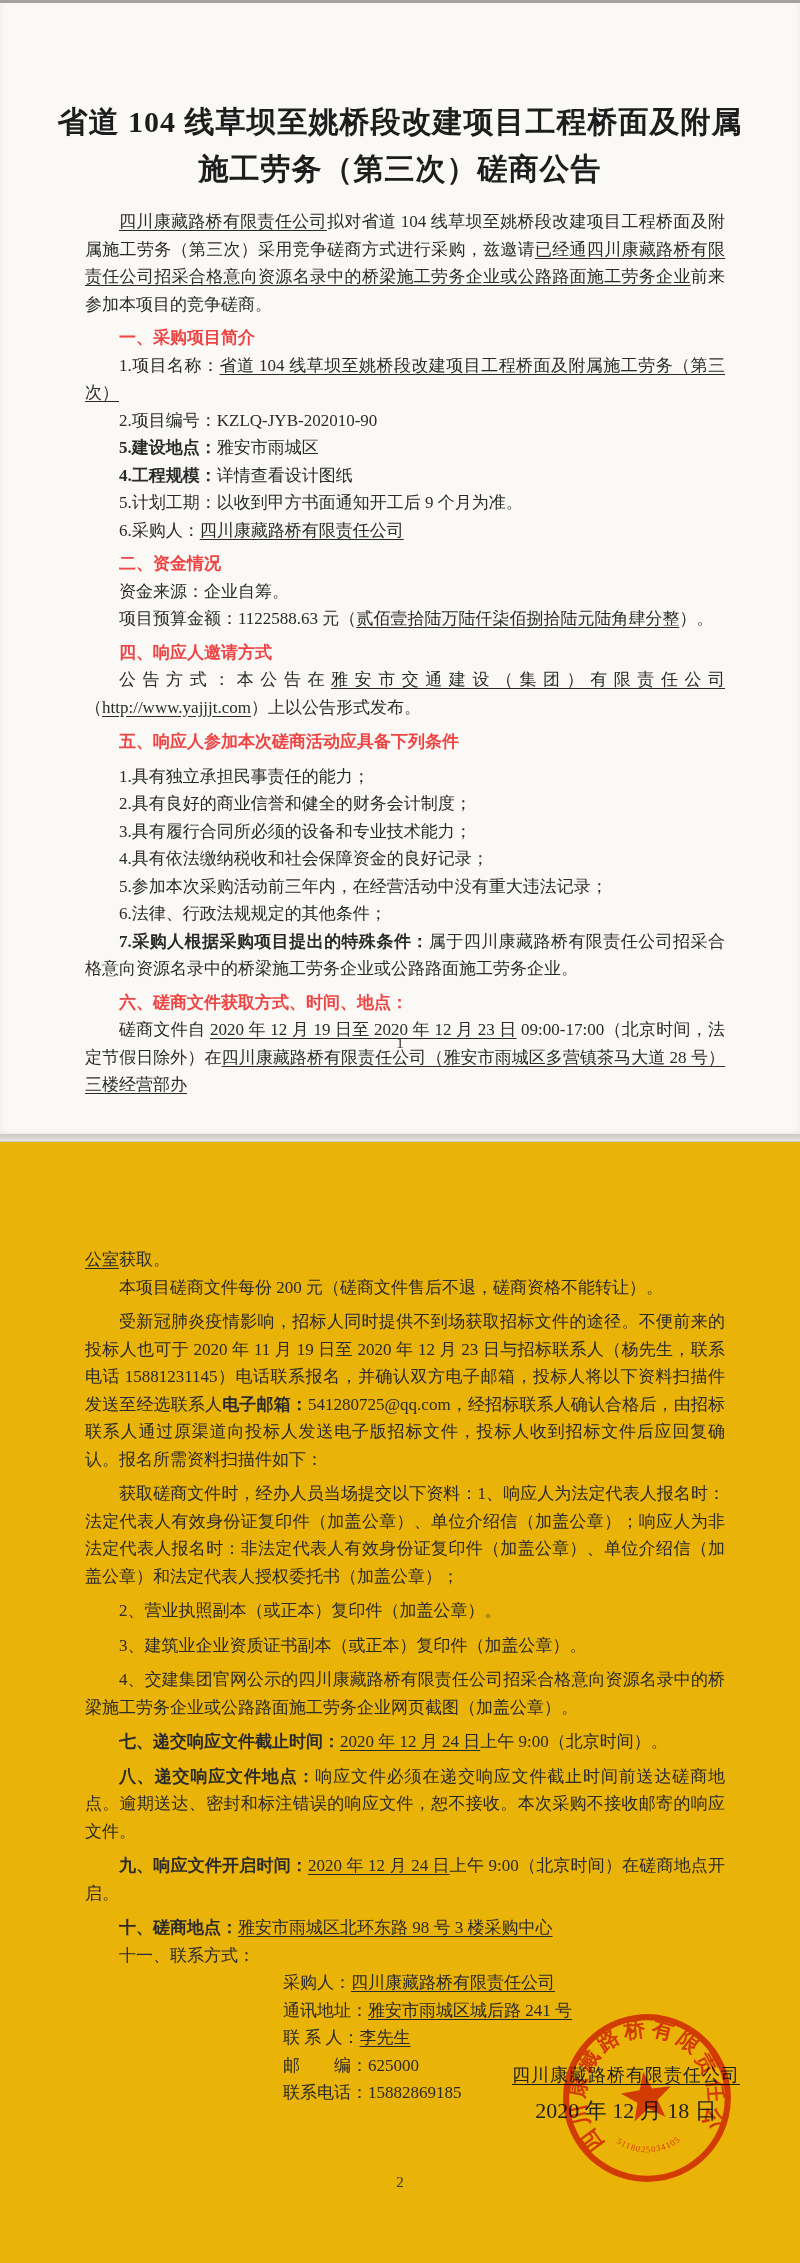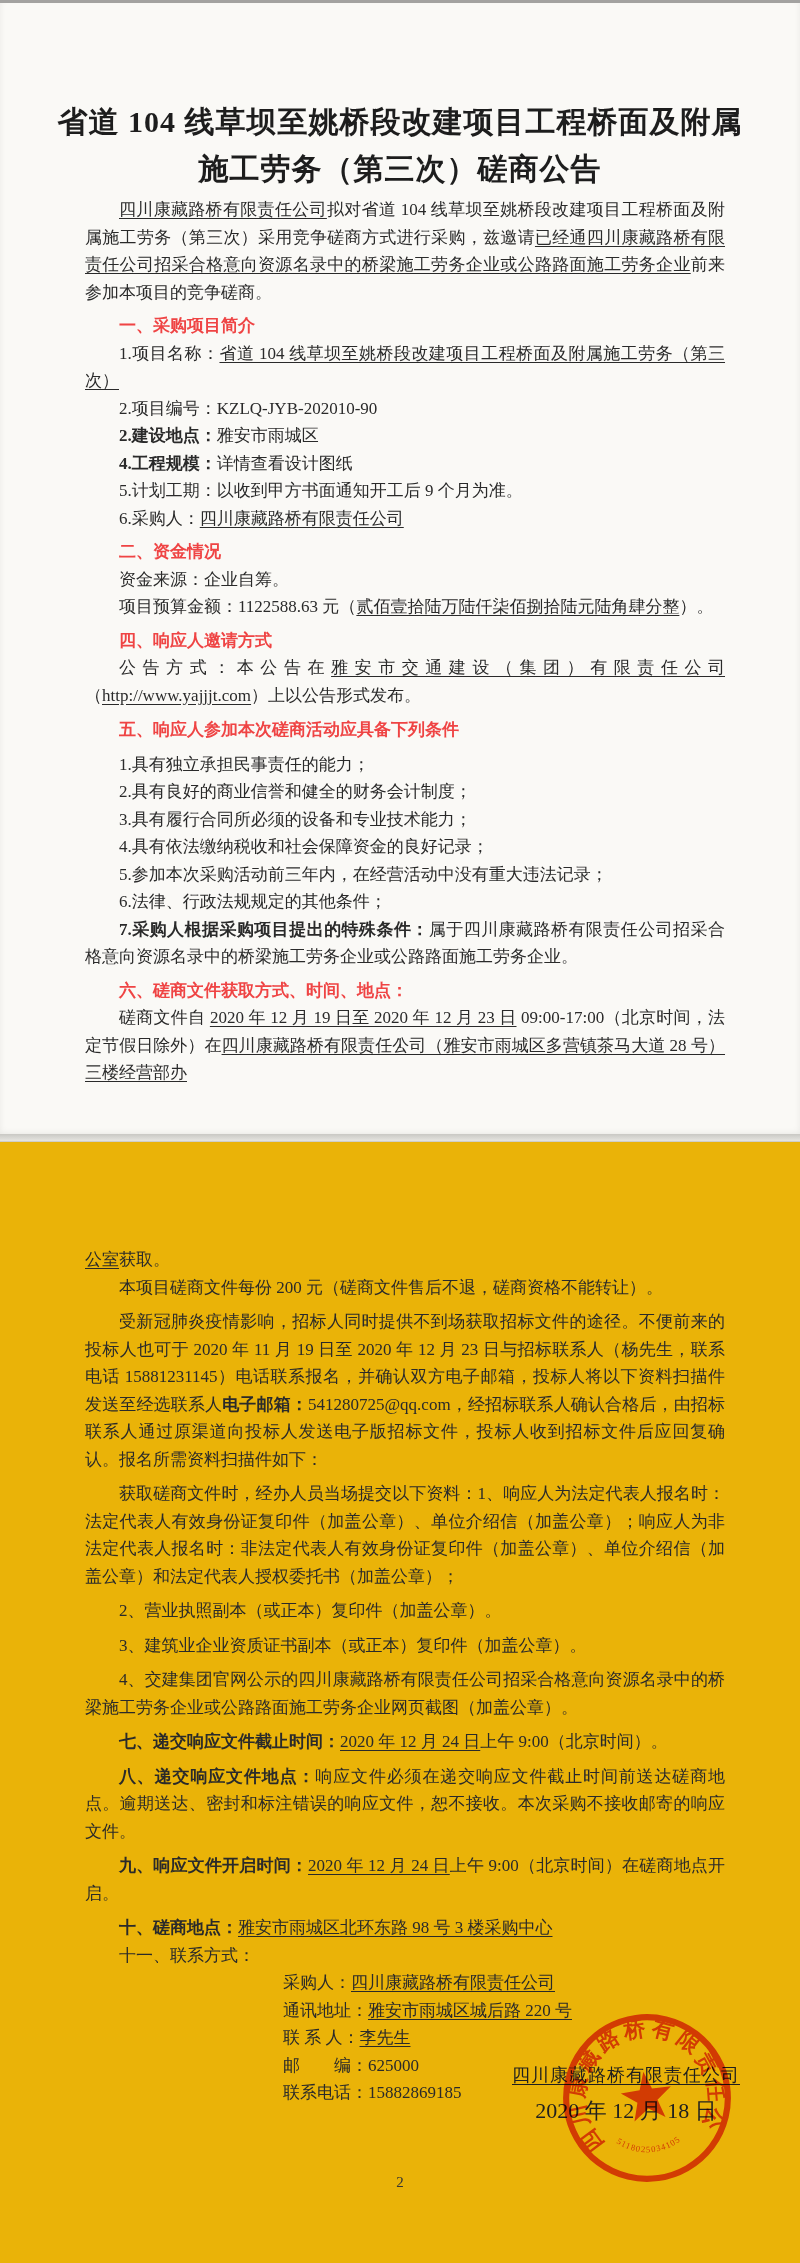--- a/index.html
+++ b/index.html
@@ -30,21 +30,21 @@
     margin:95px 50px 0 50px;
     text-align:center;
     font-size:30px;
     font-weight:bold;
     line-height:47px;
     letter-spacing:1px;
     color:#1d1d1d;
   }
   .title .tline { display:block; }
   .body {
-    margin:4px 75px 0 85px;
+    margin:16px 75px 0 85px;
     font-size:17px;
     line-height:27.5px;
     text-align:justify;
     color:#2a2a2a;
   }
   .page2 .body { margin-top:104px; }
   .para { margin:0; }
   .s-indent  { text-indent:2em; }
   .s-heading { text-indent:2em; font-weight:bold; margin-top:6px; color:#ef4444; }
   .s-flush   { text-indent:0; }
@@ -80,21 +80,21 @@
   <div class="page page1">
     <h1 class="title">
       <span class="tline">省道 104 线草坝至姚桥段改建项目工程桥面及附属</span>
       <span class="tline">施工劳务（第三次）磋商公告</span>
     </h1>
     <div class="body">
         <p class="para s-indent"><span class="u">四川康藏路桥有限责任公司</span><span class="">拟对省道 104 线草坝至姚桥段改建项目工程桥面及附属施工劳务（第三次）采用竞争磋商方式进行采购，兹邀请</span><span class="u">已经通四川康藏路桥有限责任公司招采合格意向资源名录中的桥梁施工劳务企业或公路路面施工劳务企业</span><span class="">前来参加本项目的竞争磋商。</span></p>
         <p class="para s-heading"><span class="b ">一、采购项目简介</span></p>
         <p class="para s-indent"><span class="">1.项目名称：</span><span class="u">省道 104 线草坝至姚桥段改建项目工程桥面及附属施工劳务（第三次）</span></p>
         <p class="para s-indent"><span class="">2.项目编号：KZLQ-JYB-202010-90</span></p>
-        <p class="para s-indent"><span class="b ">2.建设地点：</span><span class="">雅安市雨城区</span></p>
+        <p class="para s-indent"><span class="b ">5.建设地点：</span><span class="">雅安市雨城区</span></p>
         <p class="para s-indent"><span class="b ">4.工程规模：</span><span class="">详情查看设计图纸</span></p>
         <p class="para s-indent"><span class="">5.计划工期：以收到甲方书面通知开工后 9 个月为准。</span></p>
         <p class="para s-indent"><span class="">6.采购人：</span><span class="u">四川康藏路桥有限责任公司</span></p>
         <p class="para s-heading"><span class="b ">二、资金情况</span></p>
         <p class="para s-indent"><span class="">资金来源：企业自筹。</span></p>
         <p class="para s-indent"><span class="">项目预算金额：1122588.63 元（</span><span class="u">贰佰壹拾陆万陆仟柒佰捌拾陆元陆角肆分整</span><span class="">）。</span></p>
         <p class="para s-heading"><span class="b ">四、响应人邀请方式</span></p>
         <p class="para s-indent"><span class="">公告方式：本公告在</span><span class="u">雅安市交通建设（集团）有限责任公司</span><span class="">（</span><span class="u">http://www.yajjjt.com</span><span class="">）上以公告形式发布。</span></p>
         <p class="para s-heading gap"><span class="b ">五、响应人参加本次磋商活动应具备下列条件</span></p>
         <p class="para s-indent gap"><span class="">1.具有独立承担民事责任的能力；</span></p>
@@ -120,21 +120,21 @@
         <p class="para s-indent gap"><span class="">获取磋商文件时，经办人员当场提交以下资料：1、响应人为法定代表人报名时：法定代表人有效身份证复印件（加盖公章）、单位介绍信（加盖公章）；响应人为非法定代表人报名时：非法定代表人有效身份证复印件（加盖公章）、单位介绍信（加盖公章）和法定代表人授权委托书（加盖公章）；</span></p>
         <p class="para s-indent gap"><span class="">2、营业执照副本（或正本）复印件（加盖公章）。</span></p>
         <p class="para s-indent gap"><span class="">3、建筑业企业资质证书副本（或正本）复印件（加盖公章）。</span></p>
         <p class="para s-indent gap"><span class="">4、交建集团官网公示的四川康藏路桥有限责任公司招采合格意向资源名录中的桥梁施工劳务企业或公路路面施工劳务企业网页截图（加盖公章）。</span></p>
         <p class="para s-indent gap"><span class="b ">七、递交响应文件截止时间：</span><span class="u">2020 年 12 月 24 日</span><span class="">上午 9:00（北京时间）。</span></p>
         <p class="para s-indent gap"><span class="b ">八、递交响应文件地点：</span><span class="">响应文件必须在递交响应文件截止时间前送达磋商地点。逾期送达、密封和标注错误的响应文件，恕不接收。本次采购不接收邮寄的响应文件。</span></p>
         <p class="para s-indent gap"><span class="b ">九、响应文件开启时间：</span><span class="u">2020 年 12 月 24 日</span><span class="">上午 9:00（北京时间）在磋商地点开启。</span></p>
         <p class="para s-indent gap"><span class="b ">十、磋商地点：</span><span class="u">雅安市雨城区北环东路 98 号 3 楼采购中心</span></p>
         <p class="para s-indent"><span class="">十一、联系方式：</span></p>
         <p class="para s-contact"><span class="">采购人：</span><span class="u">四川康藏路桥有限责任公司</span></p>
-        <p class="para s-contact"><span class="">通讯地址：</span><span class="u">雅安市雨城区城后路 220 号</span></p>
+        <p class="para s-contact"><span class="">通讯地址：</span><span class="u">雅安市雨城区城后路 241 号</span></p>
         <p class="para s-contact"><span class="">联 系 人：</span><span class="u">李先生</span></p>
         <p class="para s-contact"><span class="">邮　　编：625000</span></p>
         <p class="para s-contact"><span class="">联系电话：15882869185</span></p>
       </div>
 
     <div class="signature">
       <div class="sig-company u">四川康藏路桥有限责任公司</div>
       <div class="sig-date">2020 年 12 月 18 日</div>
     </div>
 

